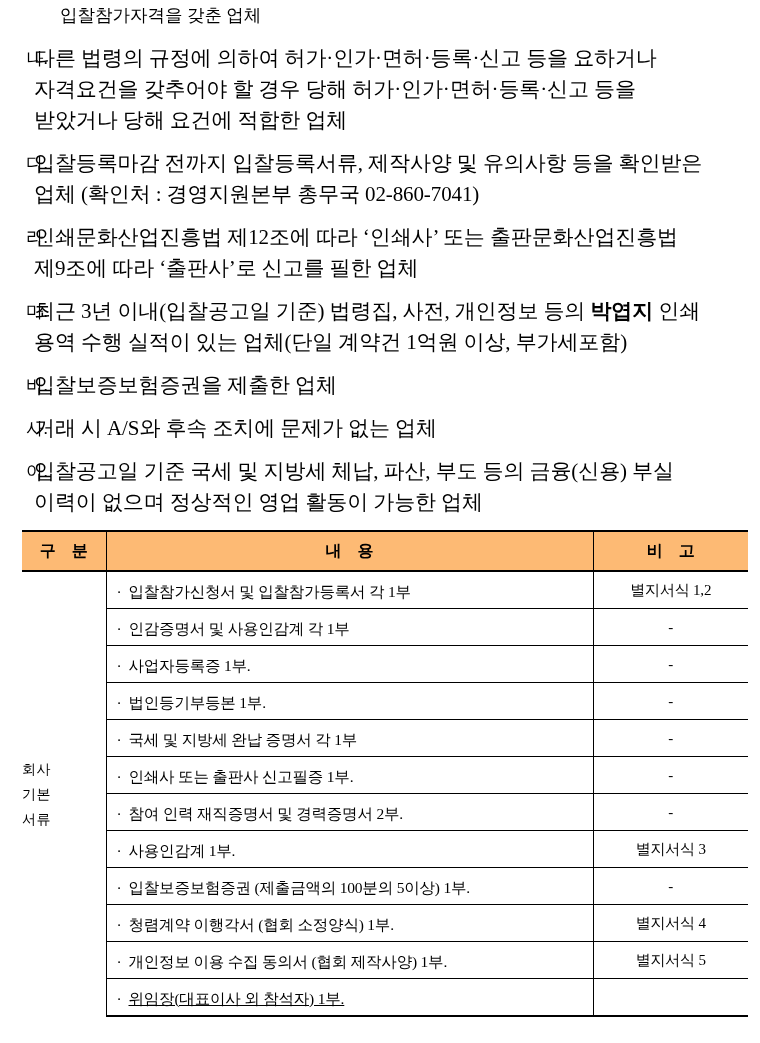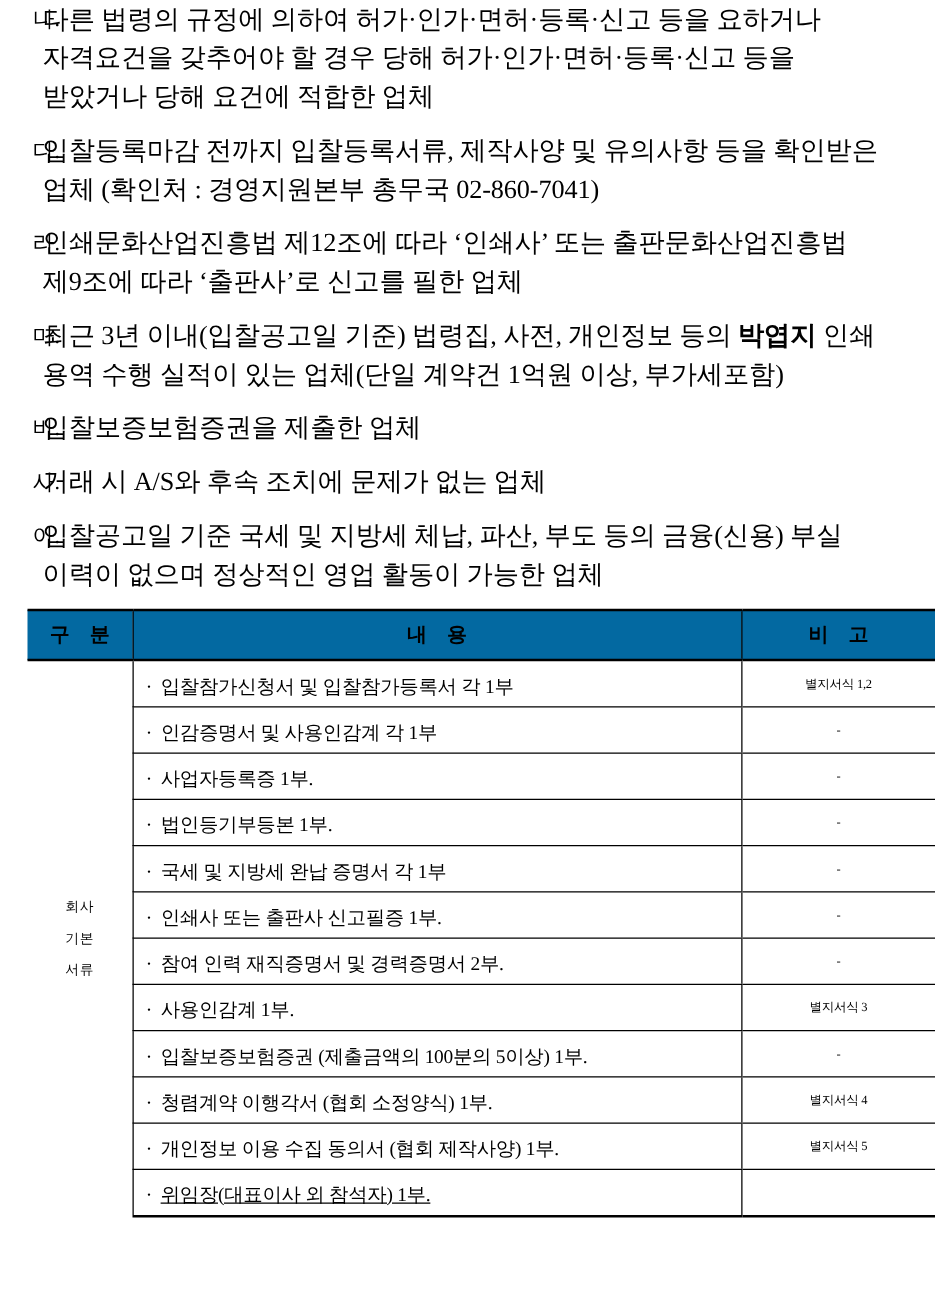--- a/index.html
+++ b/index.html
@@ -86,21 +86,21 @@
     border-collapse: collapse;
     width: 726px;
     table-layout: fixed;
   }
 
   table.doc-table col.c-div  { width: 84px; }
   table.doc-table col.c-cont { width: 487px; }
   table.doc-table col.c-note { width: 155px; }
 
   table.doc-table thead th {
-    background: #0369a1;
+    background: #fdba74;
     border-top: 2.5px solid #000;
     border-bottom: 2px solid #000;
     border-left: 1px solid #000;
     font-size: 16px;
     font-weight: bold;
     height: 38px;
     text-align: center;
     letter-spacing: 6px;
     text-indent: 6px;
     padding: 0;
@@ -113,32 +113,31 @@
     font-size: 15.5px;
     height: 32px;
     padding: 4px 0 0 10px;
     vertical-align: middle;
     letter-spacing: -0.2px;
   }
 
   table.doc-table td.cat-cell {
     border-left: none;
     border-bottom: none;
-    text-align: center;
     vertical-align: middle;
-    font-size: 11px;
+    font-size: 14px;
     line-height: 25px;
     padding: 0;
     letter-spacing: 0.5px;
   }
 
   table.doc-table td.note-cell {
     text-align: center;
     padding: 0;
-    font-size: 10px;
+    font-size: 15px;
   }
 
   table.doc-table tbody tr:last-child td {
     border-bottom: 2.5px solid #000;
     text-decoration: underline;
   }
 
   .bullet {
     display: inline-block;
     width: 12px;
@@ -146,20 +145,21 @@
     vertical-align: baseline;
   }
 
   .cat-line { display: block; }
 </style>
 </head>
 <body>
 
 <div class="page">
 
+  <div class="orphan-line">입찰참가자격을 갖춘 업체</div>
 
   <ul class="clause-list">
 
     <li class="clause">
       <span class="clause-marker">나.</span>
       <span class="clause-body">다른 법령의 규정에 의하여 허가·인가·면허·등록·신고 등을 요하거나 자격요건을 갖추어야 할 경우 당해 허가·인가·면허·등록·신고 등을 받았거나 당해 요건에 적합한 업체</span>
     </li>
 
     <li class="clause">
       <span class="clause-marker">다.</span>

